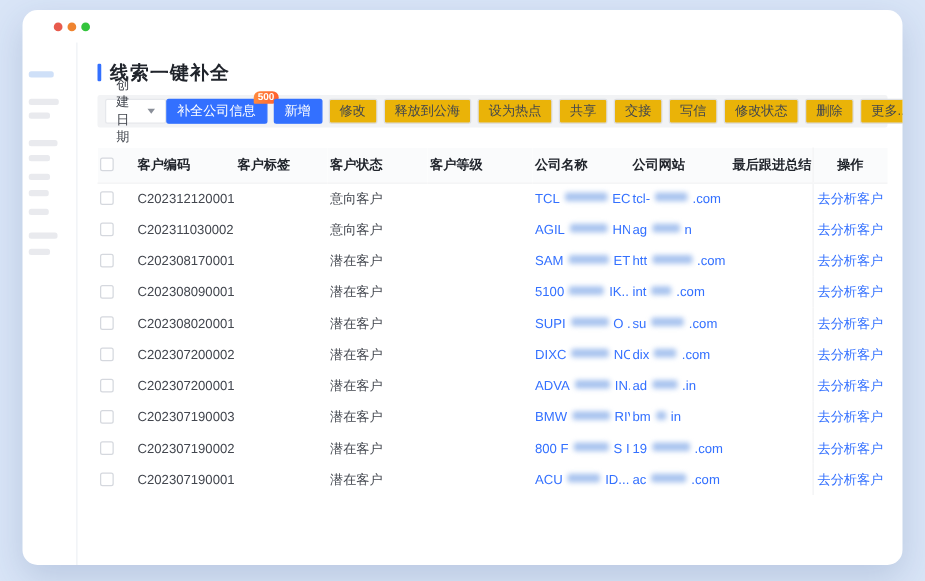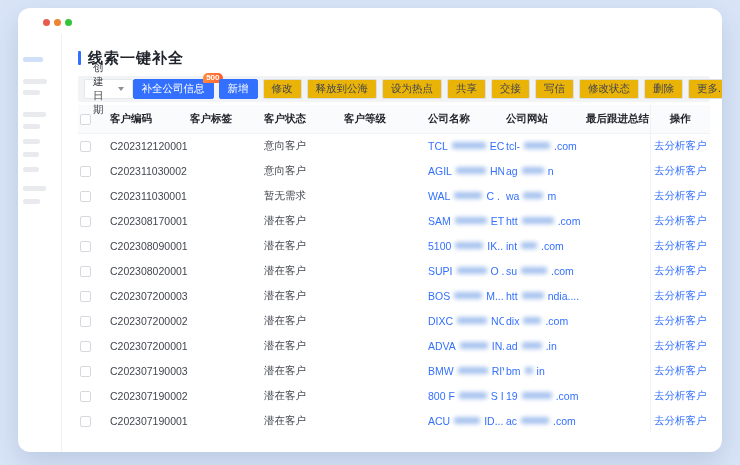--- a/index.html
+++ b/index.html
@@ -43,21 +43,21 @@
     border:1px solid #dcdee3; background:#eab308; color:#42464e; cursor:pointer;
     font-family:inherit; display:flex; align-items:center; gap:4px; white-space:nowrap;
   }
   .btn.primary { background:#3370ff; border-color:#3370ff; color:#fff; }
   .badge {
     position:absolute; top:-7px; right:-10px; background:linear-gradient(90deg,#ff8a3d,#ff5f2e);
     color:#fff; font-size:8px; font-weight:bold; line-height:10px; padding:0 3px;
     border-radius:5px 5px 5px 1px;
   }
 
-  .grid { margin-top:3px; }
+  .grid { margin-top:16px; }
   table { border-collapse:collapse; table-layout:fixed; width:100%; }
   th, td { font-size:10.5px; text-align:left; white-space:nowrap; overflow:hidden; padding:0 2px; }
   thead th { height:28px; background:#fafbfc; color:#21252c; font-weight:bold; border-bottom:1px solid #f1f2f4; }
   tbody td { height:25px; color:#42464e; }
   .op { border-left:1px solid #f1f2f4; text-align:center; }
   .cb { width:11px; height:11px; border:1px solid #d5d8de; border-radius:2px; background:#fff; display:inline-block; vertical-align:middle; cursor:pointer; }
   .lk { color:#3370ff; }
   a.analyze { color:#3370ff; text-decoration:none; cursor:pointer;text-align:center; }
   .rdt { display:inline-block; height:7px; border-radius:2px; background:#a9c4ef; filter:blur(2px); margin:0 4px; vertical-align:1px; }
 </style>
@@ -151,31 +151,20 @@
                 <td></td>
                 <td>意向客户</td>
                 <td></td>
                 <td><span class="lk">AGIL</span><span class="rdt" style="width: 30px;"></span><span class="lk">HN...</span></td>
                 <td><span class="lk">ag</span><span class="rdt" style="width: 22px;"></span><span class="lk">n</span></td>
                 <td></td>
                 <td class="op"><a class="analyze">去分析客户</a></td>
               </tr>
               <tr>
                 <td><span class="cb"></span></td>
-                <td>C202311030001</td>
-                <td></td>
-                <td>暂无需求</td>
-                <td></td>
-                <td><span class="lk">WAL</span><span class="rdt" style="width: 28px;"></span><span class="lk">C .</span></td>
-                <td><span class="lk">wa</span><span class="rdt" style="width: 20px;"></span><span class="lk">m</span></td>
-                <td></td>
-                <td class="op"><a class="analyze">去分析客户</a></td>
-              </tr>
-              <tr>
-                <td><span class="cb"></span></td>
                 <td>C202308170001</td>
                 <td></td>
                 <td>潜在客户</td>
                 <td></td>
                 <td><span class="lk">SAM</span><span class="rdt" style="width: 32px;"></span><span class="lk">ET...</span></td>
                 <td><span class="lk">htt</span><span class="rdt" style="width: 32px;"></span><span class="lk">.com</span></td>
                 <td></td>
                 <td class="op"><a class="analyze">去分析客户</a></td>
               </tr>
               <tr>
@@ -190,31 +179,20 @@
                 <td class="op"><a class="analyze">去分析客户</a></td>
               </tr>
               <tr>
                 <td><span class="cb"></span></td>
                 <td>C202308020001</td>
                 <td></td>
                 <td>潜在客户</td>
                 <td></td>
                 <td><span class="lk">SUPI</span><span class="rdt" style="width: 30px;"></span><span class="lk">O ...</span></td>
                 <td><span class="lk">su</span><span class="rdt" style="width: 26px;"></span><span class="lk">.com</span></td>
-                <td></td>
-                <td class="op"><a class="analyze">去分析客户</a></td>
-              </tr>
-              <tr>
-                <td><span class="cb"></span></td>
-                <td>C202307200003</td>
-                <td></td>
-                <td>潜在客户</td>
-                <td></td>
-                <td><span class="lk">BOS</span><span class="rdt" style="width: 28px;"></span><span class="lk">M...</span></td>
-                <td><span class="lk">htt</span><span class="rdt" style="width: 22px;"></span><span class="lk">ndia....</span></td>
                 <td></td>
                 <td class="op"><a class="analyze">去分析客户</a></td>
               </tr>
               <tr>
                 <td><span class="cb"></span></td>
                 <td>C202307200002</td>
                 <td></td>
                 <td>潜在客户</td>
                 <td></td>
                 <td><span class="lk">DIXC</span><span class="rdt" style="width: 30px;"></span><span class="lk">NO...</span></td>

